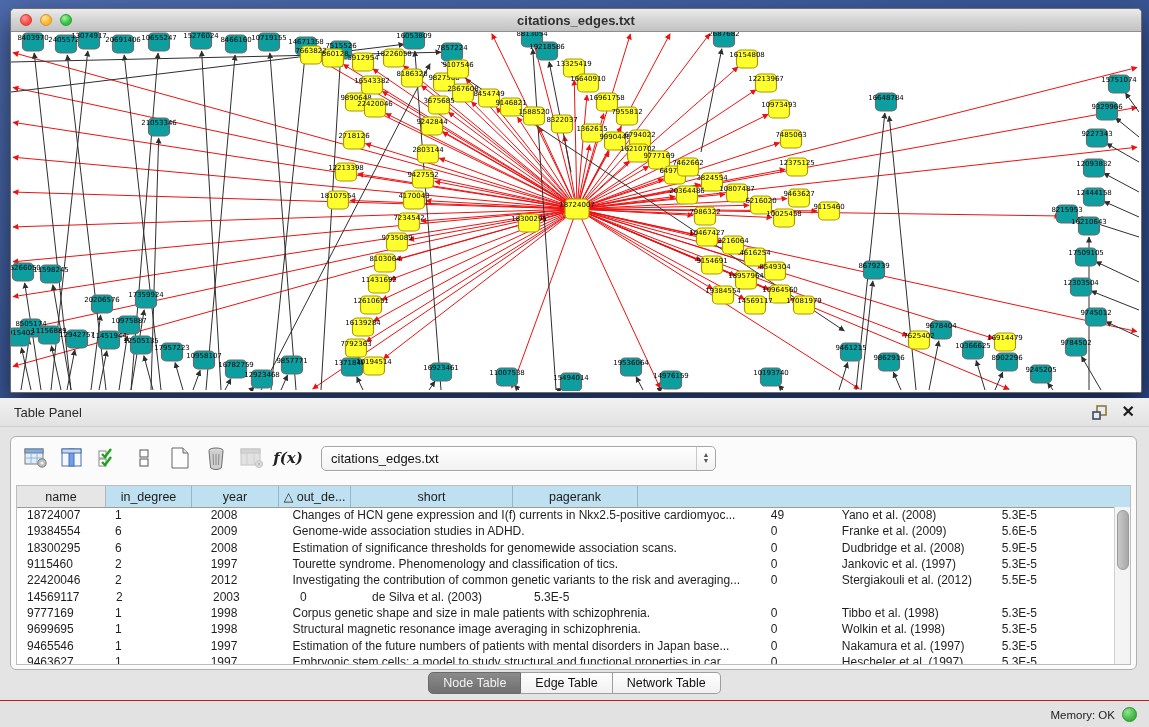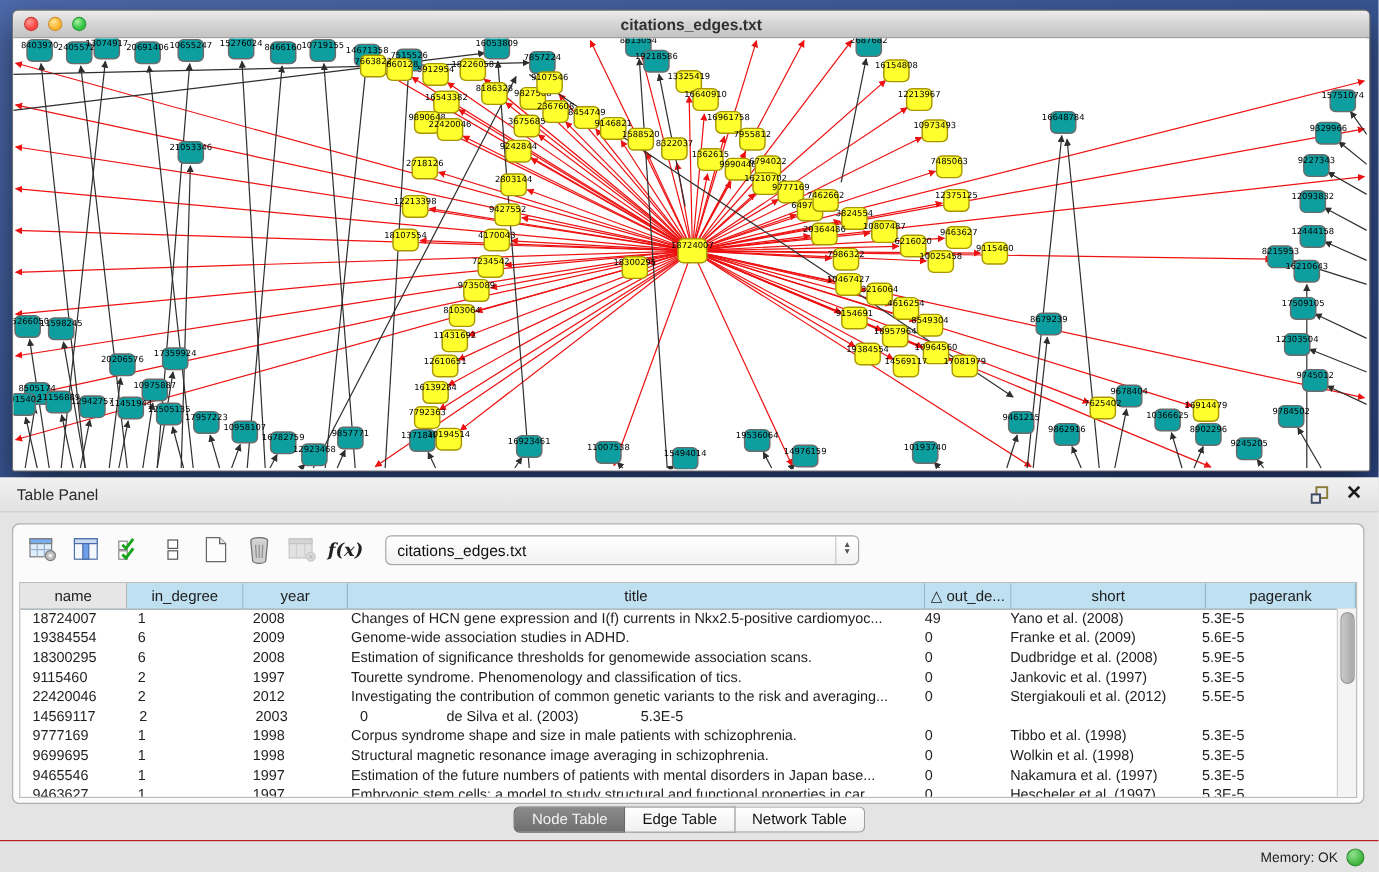--- a/index.html
+++ b/index.html
@@ -583,23 +583,22 @@
           <span class="combo-arrows">
               <span>▲</span>
               <span>▼</span>
             </span>
         </div>
       </div>
 
       <div class="grid">
         <div class="thead" id="thead">
             <div class="th muted" style="width: 89px;">name</div>
-            <div class="th" style="width: 97px;">in_degree</div>
+            <div class="th" style="width: 86px;">in_degree</div>
             <div class="th" style="width: 87px;">year</div>
-            <div class="th" style="width: 481px;">title</div>
             <div class="th" style="width: 72px;">△ out_de...</div>
             <div class="th" style="width: 162px;">short</div>
             <div class="th" style="width: 125px;">pagerank</div>
           </div>
         <div class="tbody" id="tbody">
             <div class="trow">
               <div class="td" style="width: 89px;">18724007</div>
               <div class="td" style="width: 97px;">1</div>
               <div class="td" style="width: 87px;">2008</div>
               <div class="td" style="width: 481px; padding-left: 6px;">Changes of HCN gene expression and I(f) currents in Nkx2.5-positive cardiomyoc...</div>
@@ -648,21 +647,21 @@
               <div class="td" style="width: 97px;">2</div>
               <div class="td" style="width: 87px;">2003</div>
               <div class="td" style="width: 72px;">0</div>
               <div class="td" style="width: 162px;">de Silva et al. (2003)</div>
               <div class="td" style="width: 125px;">5.3E-5</div>
             </div>
             <div class="trow">
               <div class="td" style="width: 89px;">9777169</div>
               <div class="td" style="width: 97px;">1</div>
               <div class="td" style="width: 87px;">1998</div>
-              <div class="td" style="width: 481px; padding-left: 6px;">Corpus syndrome shape and size in male patients with schizophrenia.</div>
+              <div class="td" style="width: 481px; padding-left: 6px;">Corpus genetic shape and size in male patients with schizophrenia.</div>
               <div class="td" style="width: 72px;">0</div>
               <div class="td" style="width: 162px;">Tibbo et al. (1998)</div>
               <div class="td" style="width: 125px;">5.3E-5</div>
             </div>
             <div class="trow">
               <div class="td" style="width: 89px;">9699695</div>
               <div class="td" style="width: 97px;">1</div>
               <div class="td" style="width: 87px;">1998</div>
               <div class="td" style="width: 481px; padding-left: 6px;">Structural magnetic resonance image averaging in schizophrenia.</div>
               <div class="td" style="width: 72px;">0</div>

